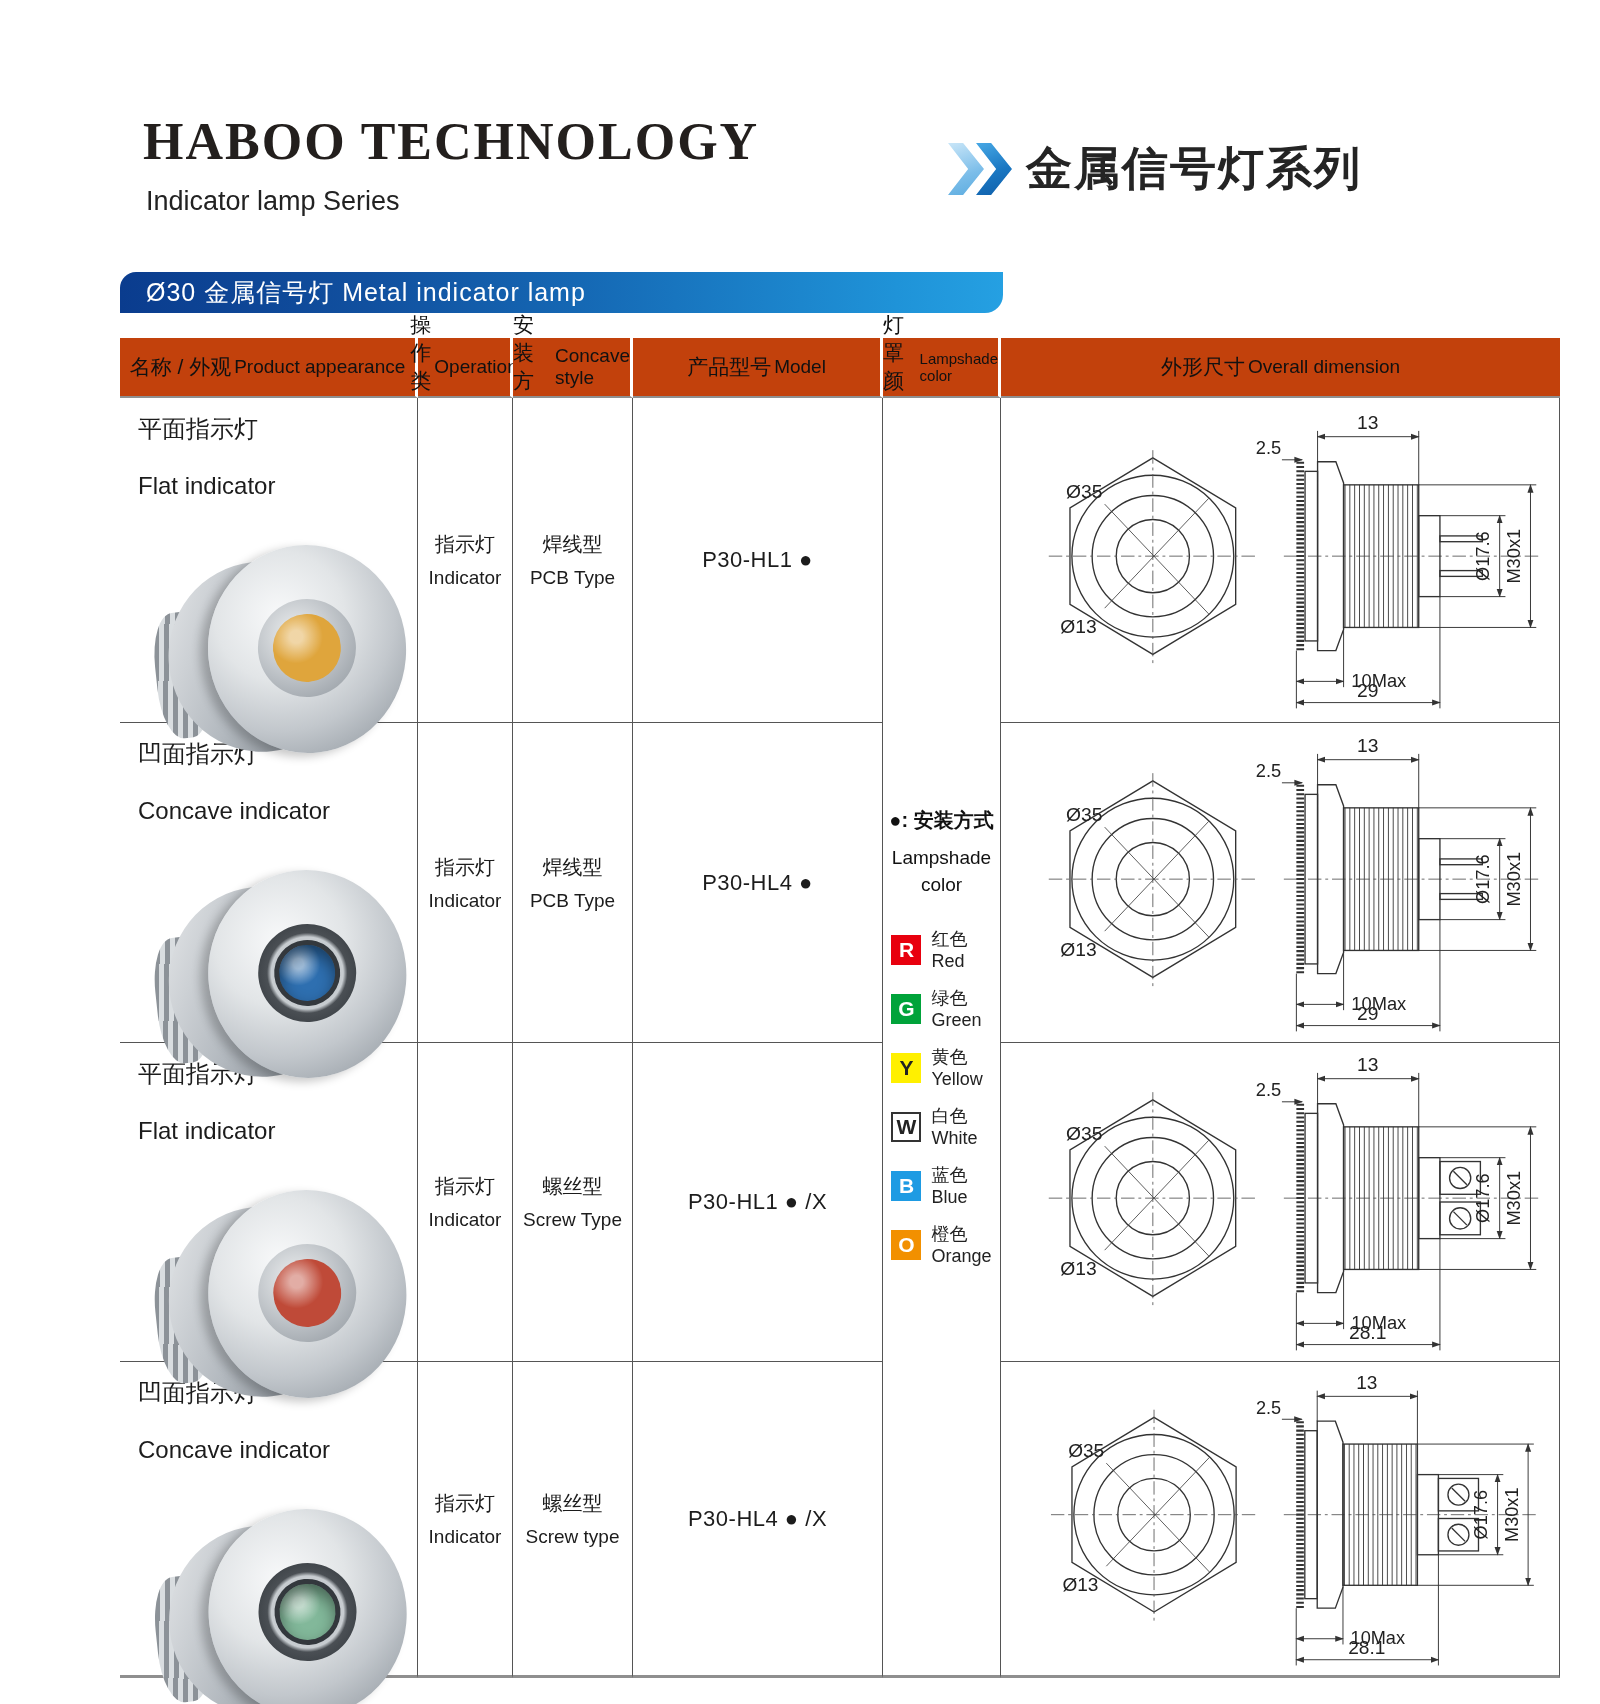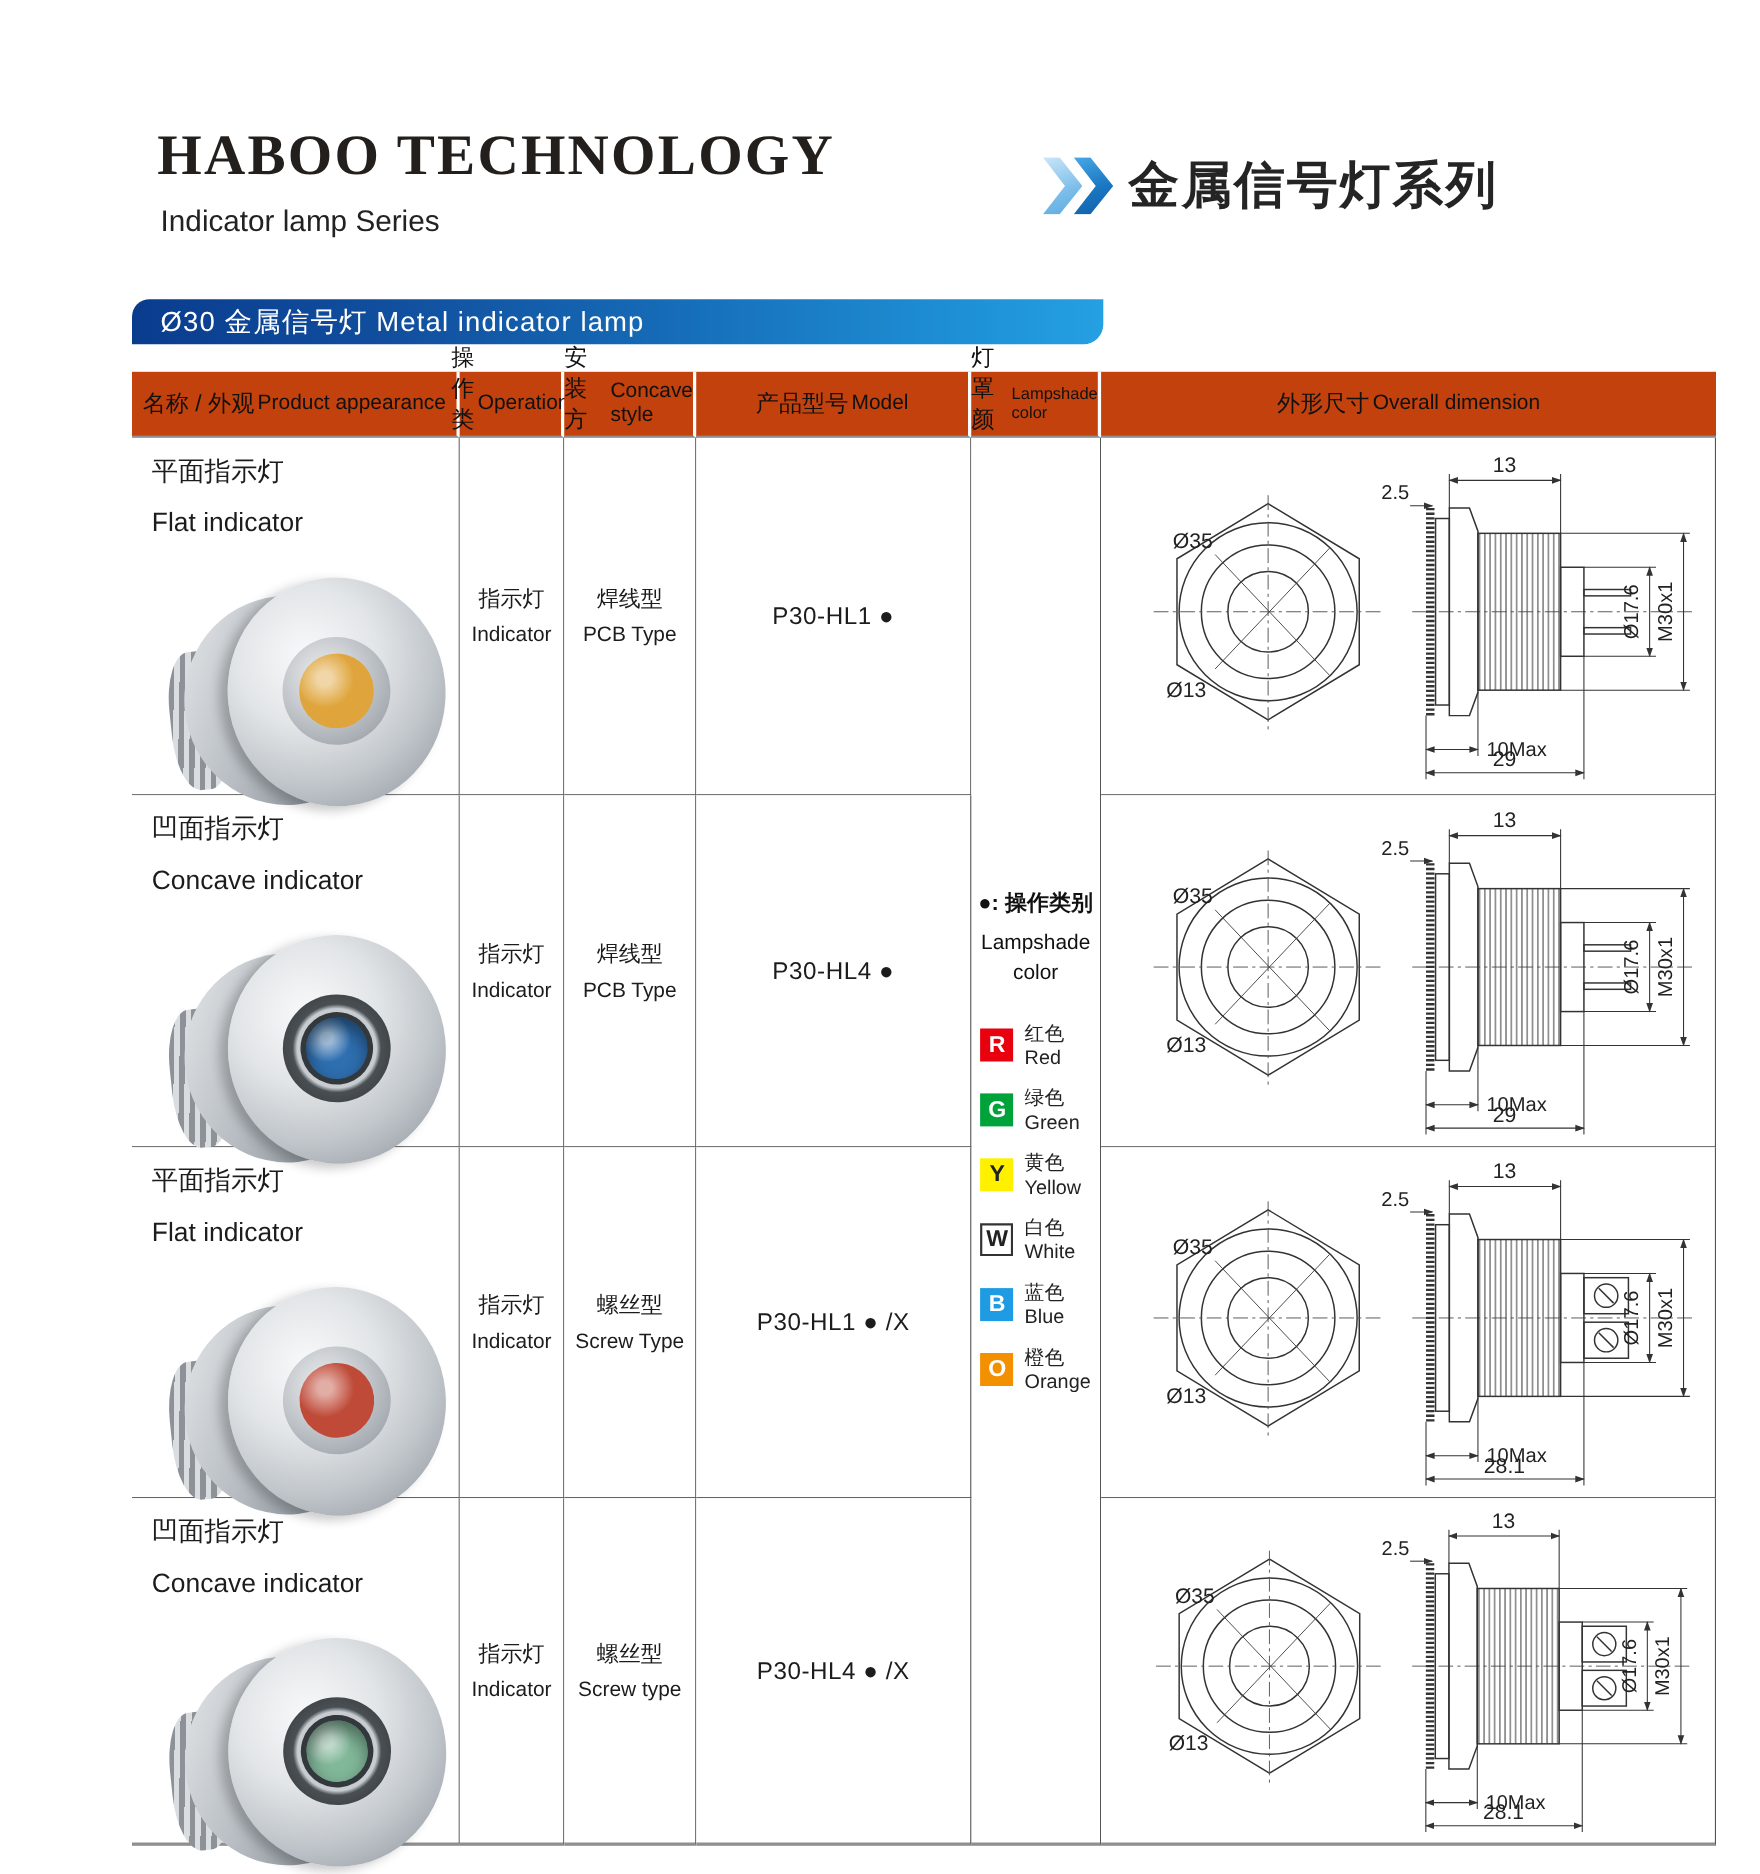--- a/index.html
+++ b/index.html
@@ -27,21 +27,21 @@
        grid-template-columns:298px 95px 120px 250px 118px 559px;
        grid-template-rows:60px 325px 320px 319px 316px;}
   .th{background:#c2410c;display:flex;align-items:center;justify-content:center;
       gap:3px;border-right:3px solid #fff;border-bottom:2px solid #8f8f8f;}
   .th.last{border-right:none;}
   .th .cn{font-size:21px;color:#111;}
   .th .en{font-size:19px;color:#111;}
   .th.narrow .en{font-size:15px;}
   .td{border-right:1.6px solid #555;border-bottom:1.6px solid #555;background:#fff;
       display:flex;flex-direction:column;align-items:center;justify-content:center;gap:9px;}
-  .td.app{align-items:flex-start;justify-content:center;padding:14px 0 0 18px;gap:2px;}
+  .td.app{align-items:flex-start;justify-content:center;padding:14px 0 0 18px;gap:12px;}
   .td.bb{border-bottom:3px solid #8f8f8f;}
   .td.dimcell{grid-column:6;}
   .cell-cn{font-size:20px;color:#1c1c1c;}
   .cell-en{font-size:19px;color:#1c1c1c;}
   .model{font-size:22px;color:#1c1c1c;letter-spacing:.5px;}
   .name-cn{font-size:24px;line-height:33px;color:#1c1c1c;}
   .name-en{font-size:24px;line-height:33px;color:#1c1c1c;margin-top:12px;}
 
   
   .photo{position:relative;width:266px;height:228px;margin:26px 0 0 6px;transform:rotate(-6deg);}
@@ -152,21 +152,21 @@
     </div>
     <div class="td">
       <span class="cell-cn">焊线型</span>
       <span class="cell-en">PCB Type</span>
     </div>
     <div class="td">
       <span class="model">P30-HL1 ●</span>
     </div>
 
     <div class="lamp-cell">
-      <div class="legend-note">●: 操作类别</div>
+      <div class="legend-note">●: 安装方式</div>
       <div class="legend-en">Lampshade</div>
       <div class="legend-en">color</div>
       <div class="legend-list">
         <div class="legend-item">
           <span class="sw" data-t="#ffffff" style="background: rgb(232, 0, 14); color: rgb(255, 255, 255);">R</span>
           <span class="sw-txt">
               <span>红色</span>
               <span>Red</span>
             </span>
         </div>

